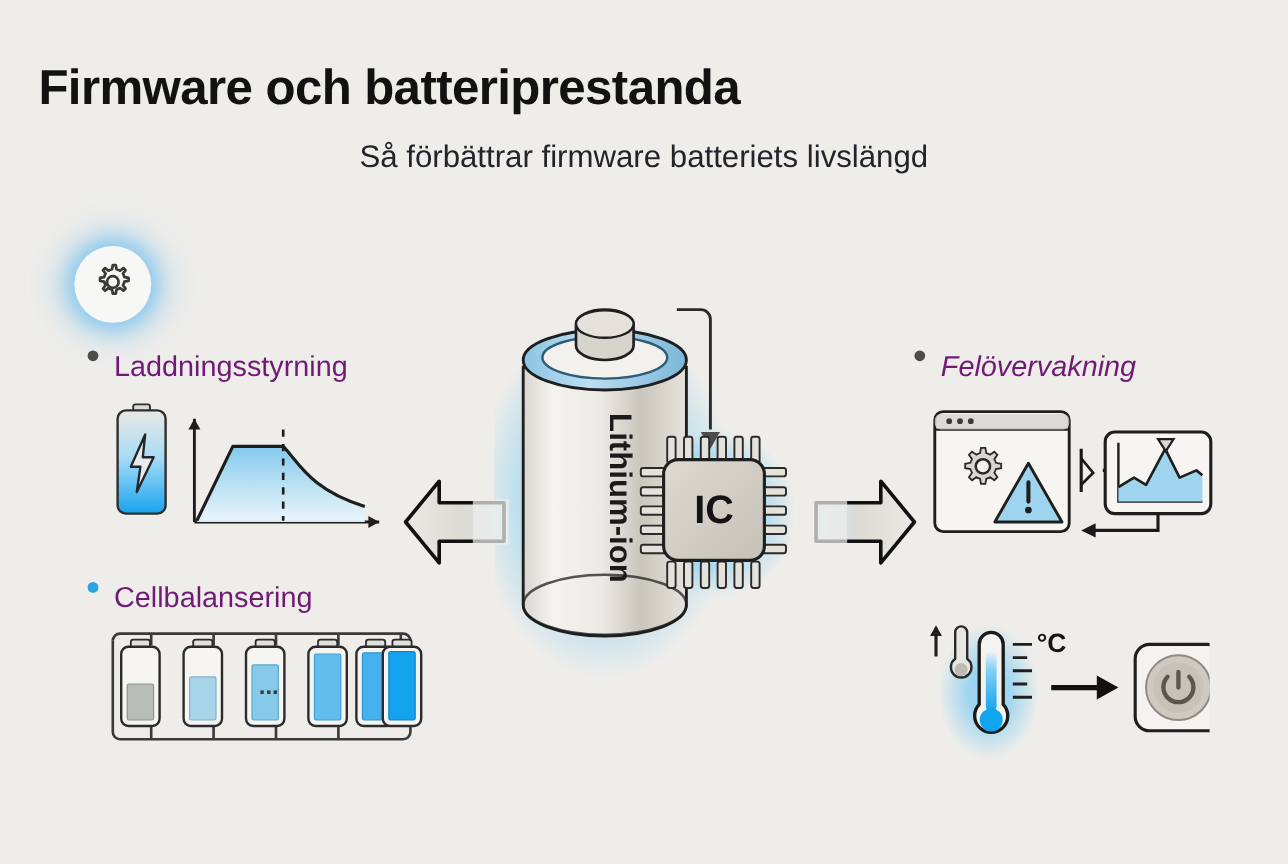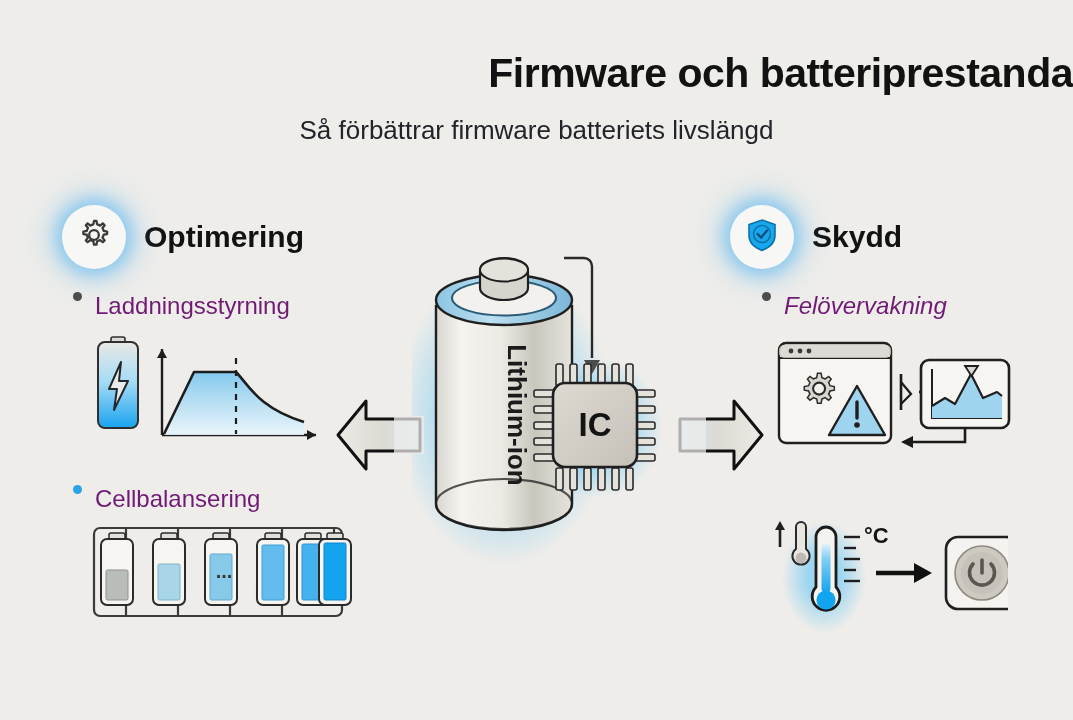--- a/index.html
+++ b/index.html
@@ -19,25 +19,26 @@
     position: absolute;
     inset: 0;
     background: #eeedea;
   }
 
   
   #title {
     position: absolute;
     left: 0; right: 0;
     top: 50px;
-    text-align: right;
+    text-align: left;
     font-size: 41px;
     font-weight: bold;
     letter-spacing: -0.5px;
     color: #121212;
+    padding-left: 32px;
   }
   #subtitle {
     position: absolute;
     left: 0; right: 0;
     top: 115px;
     text-align: center;
     font-size: 26px;
     font-weight: normal;
     color: #23242a;
   }
@@ -115,35 +116,22 @@
                      a11.5 11.5 0 0 1 1.3 3.1 l3.6 0.7 0 2.6 -3.6 0.7 a11.5 11.5 0 0 1 -1.3 3.1
                      l2.3 2.9 -1.9 1.9 -2.9 -2.3 a11.5 11.5 0 0 1 -3.1 1.3 l-0.7 3.6 -2.6 0
                      -0.7 -3.6 a11.5 11.5 0 0 1 -3.1 -1.3 l-2.9 2.3 -1.9 -1.9 2.3 -2.9
                      a11.5 11.5 0 0 1 -1.3 -3.1 l-3.6 -0.7 0 -2.6 3.6 -0.7 a11.5 11.5 0 0 1 1.3 -3.1
                      l-2.3 -2.9 1.9 -1.9 2.9 2.3 a11.5 11.5 0 0 1 3.1 -1.3 z"></path>
             <circle cx="20" cy="20" r="5.1"></circle>
           </g>
         </svg>
       </span>
     </div>
-    <div class="section-title">Optimering</div>
-  </div>
-
-  <div class="section-head" id="section-right">
-    <div class="badge">
-      <span>
-        <svg width="40" height="40" viewBox="0 0 40 40">
-          <path d="M20 5 L33 9.5 V20 C33 27.8 27.2 32.8 20 35.4 C12.8 32.8 7 27.8 7 20 V9.5 Z" fill="#18a6ec" stroke="#0d6fa8" stroke-width="1.6"></path>
-          <circle cx="20" cy="19" r="8.4" fill="none" stroke="#0d6fa8" stroke-width="1.5"></circle>
-          <path d="M15.6 19 L19.2 22.6 L25 15.6" fill="none" stroke="#0c4f7d" stroke-width="2.4" stroke-linecap="round" stroke-linejoin="round"></path>
-        </svg>
-      </span>
-    </div>
-    <div class="section-title">Skydd</div>
-  </div>
+  </div>
+
 
   <div class="bullet-row" id="bullet-l1">
     <span class="dot gray"></span>
     <span>Laddningsstyrning</span>
   </div>
   <div class="bullet-row" id="bullet-l2">
     <span class="dot blue"></span>
     <span>Cellbalansering</span>
   </div>
   <div class="bullet-row" id="bullet-r1">

